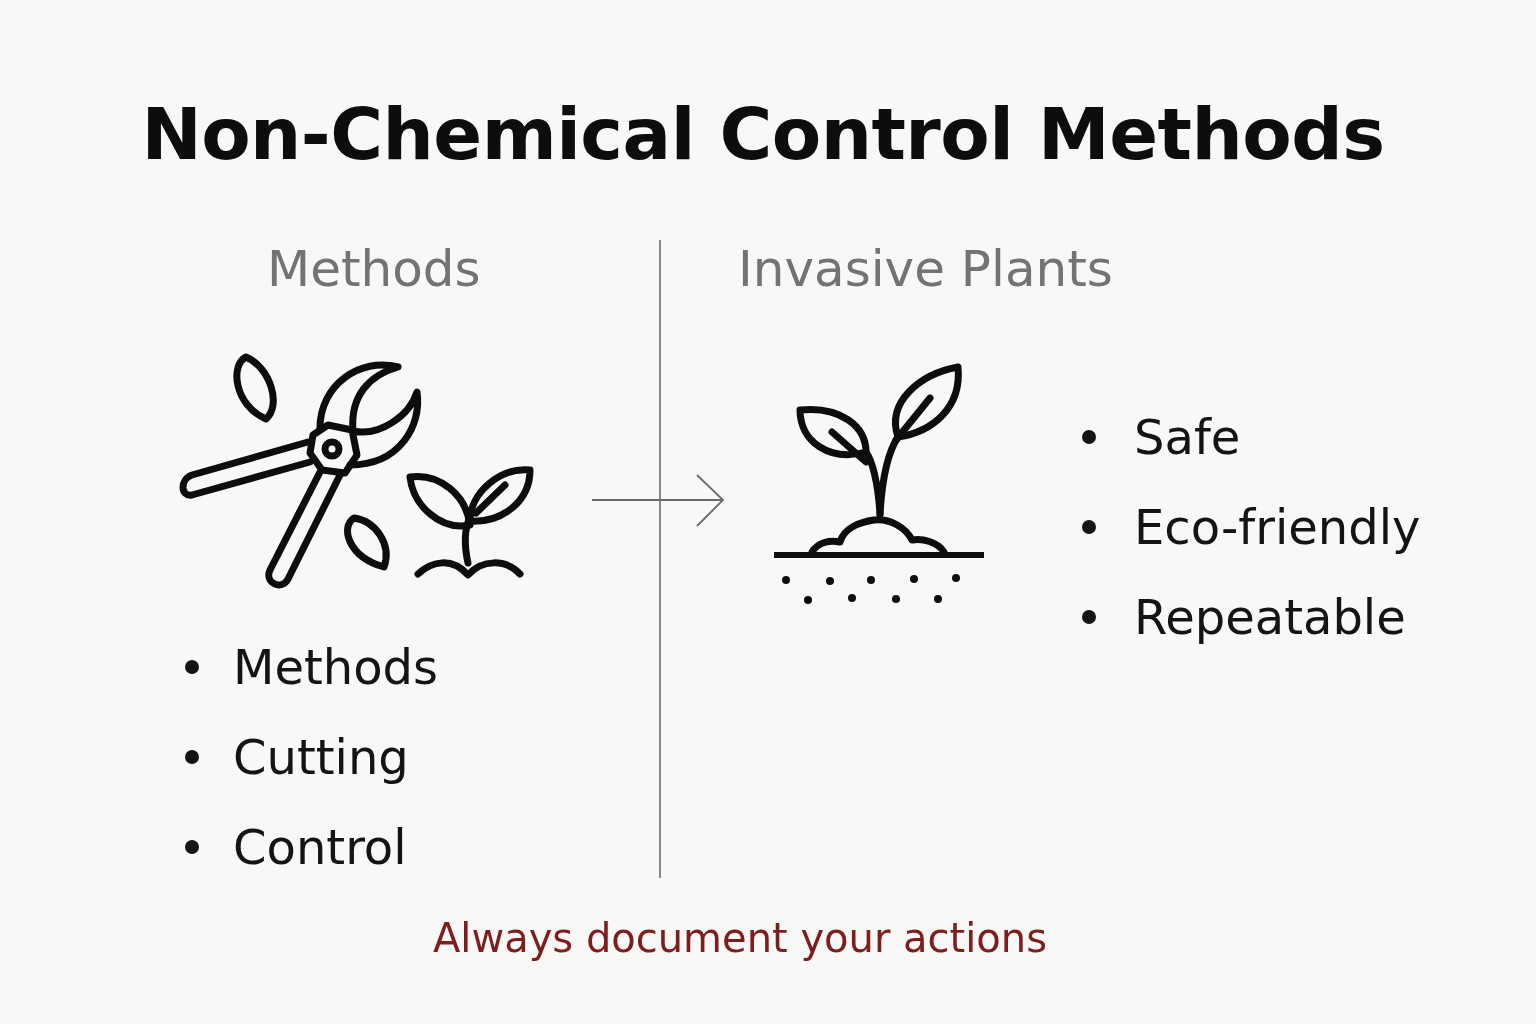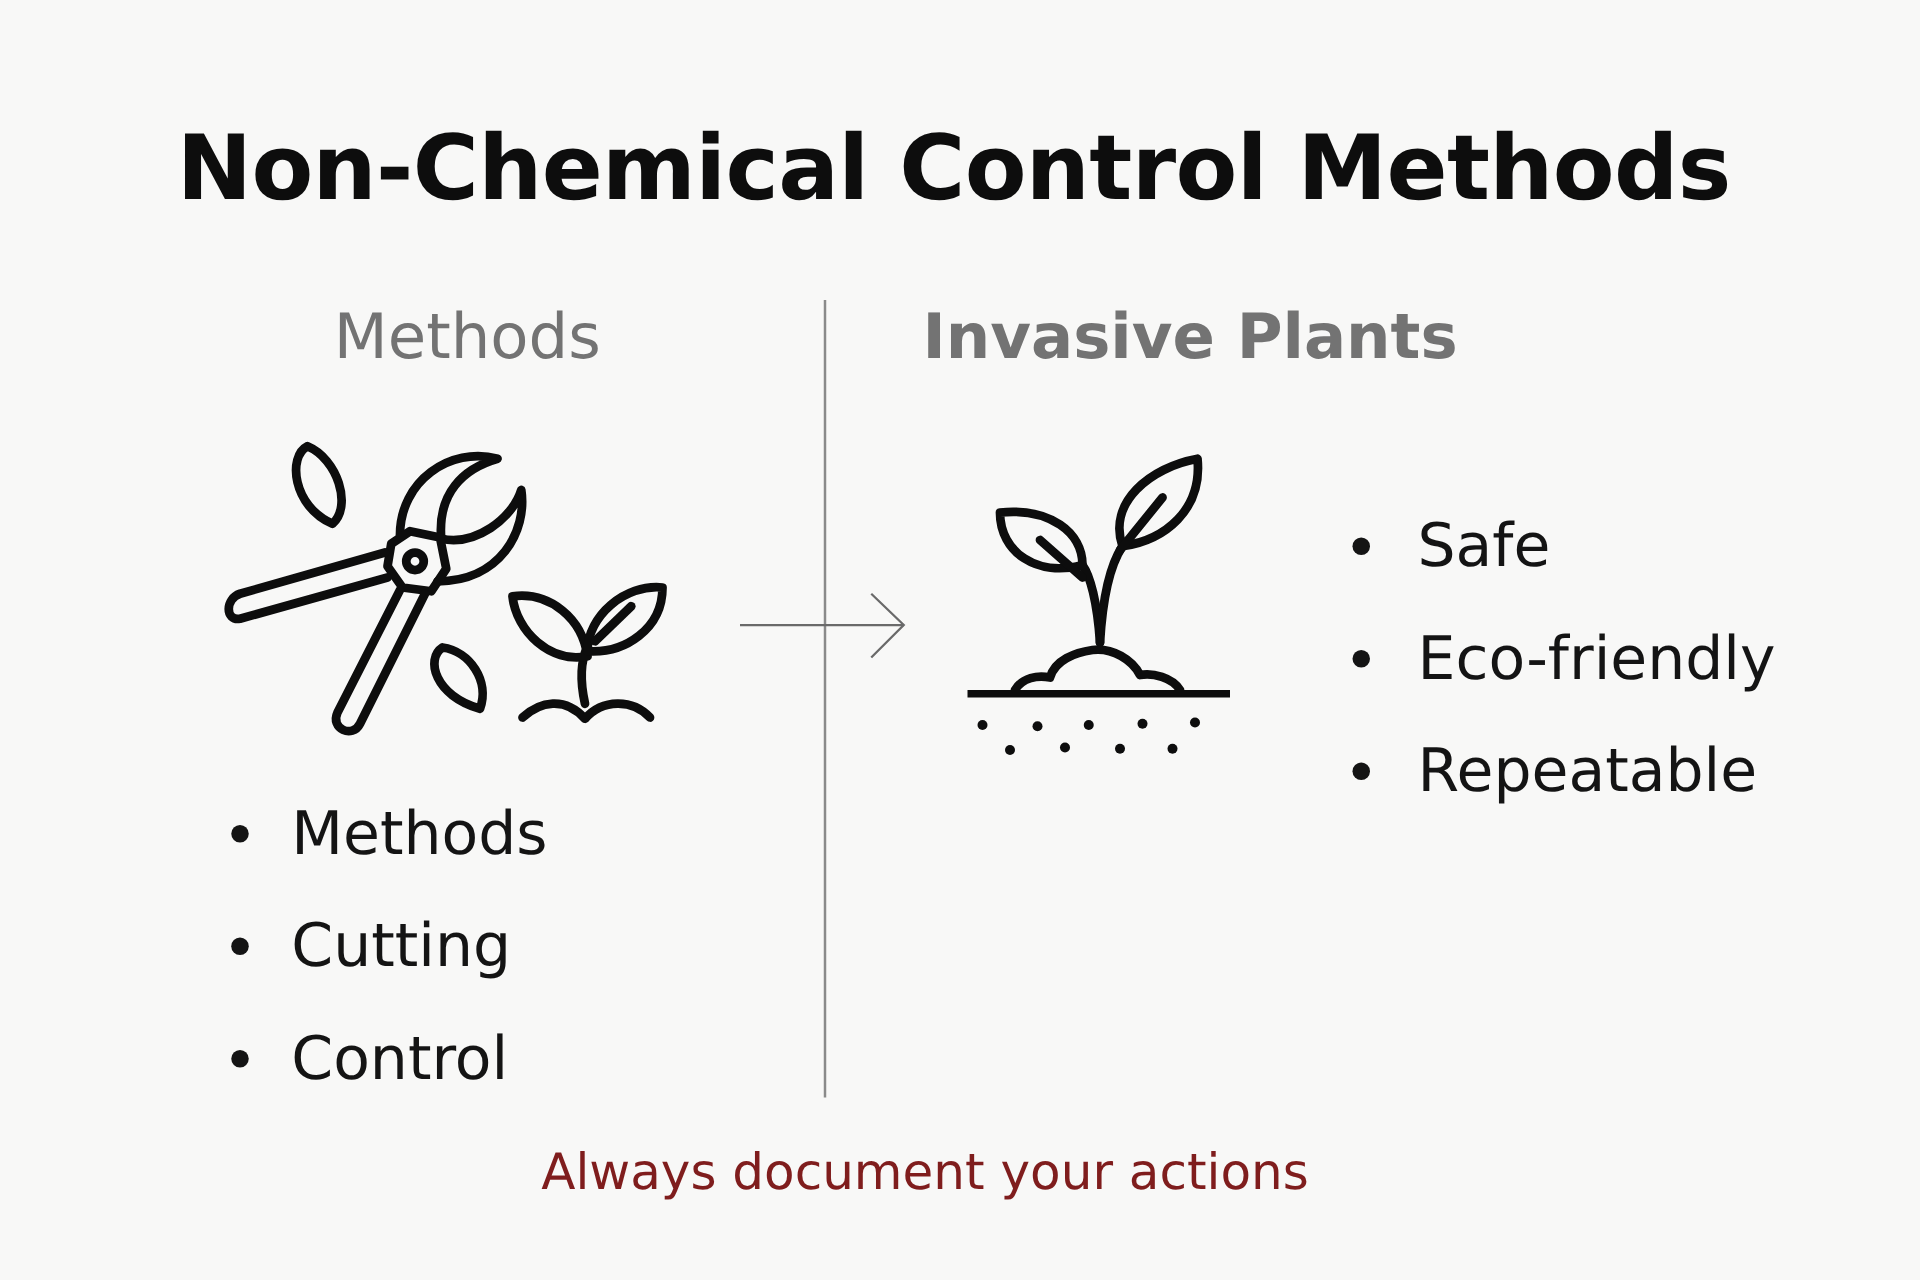--- a/index.html
+++ b/index.html
@@ -3,21 +3,21 @@
 <meta charset="utf-8">
 <style>
   html, body { margin:0; padding:0; }
   body {
     width:1536px; height:1024px; background:#f8f8f7; position:relative; overflow:hidden;
     font-family:"DejaVu Sans", sans-serif; color:#111;
   }
   .title { position:absolute; left:0; width:1526px; top:92px; text-align:center; font-size:72px; font-weight:600; letter-spacing:-0.5px; color:#0d0d0d; }
   .col-heading { position:absolute; font-size:50px; font-weight:500; color:#737373; }
   .left-heading { left:267px; top:240px; }
-  .right-heading { left:738px; top:240px; font-weight:700; }
+  .right-heading { left:738px; top:240px; font-weight:400; }
   .divider { position:absolute; left:659px; top:240px; width:1.5px; height:638px; background:#8a8a8a; }
   .arrow { position:absolute; left:590px; top:470px; }
   .icon { position:absolute; }
   .bullets { position:absolute; margin:0; padding:0; list-style:none; }
   .bullets li { position:relative; font-size:48px; line-height:90px; height:90px; color:#141414; }
   .bullets li .dot { position:absolute; width:14px; height:14px; border-radius:50%; background:#141414; top:38px; }
   .left-bullets { left:185px; top:622px; }
   .left-bullets li .dot { left:0; }
   .left-bullets li .txt { position:absolute; left:48px; top:0; white-space:nowrap; }
   .right-bullets { left:1082px; top:392px; }

